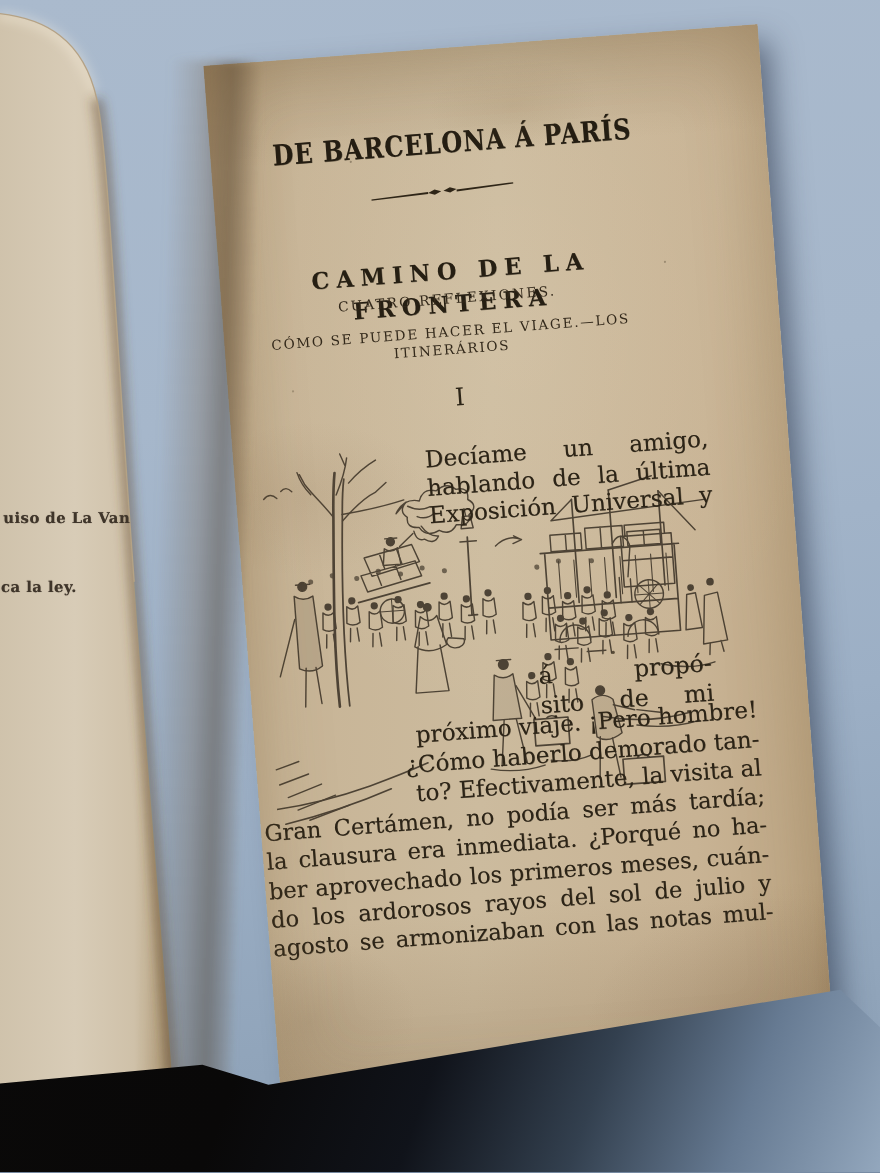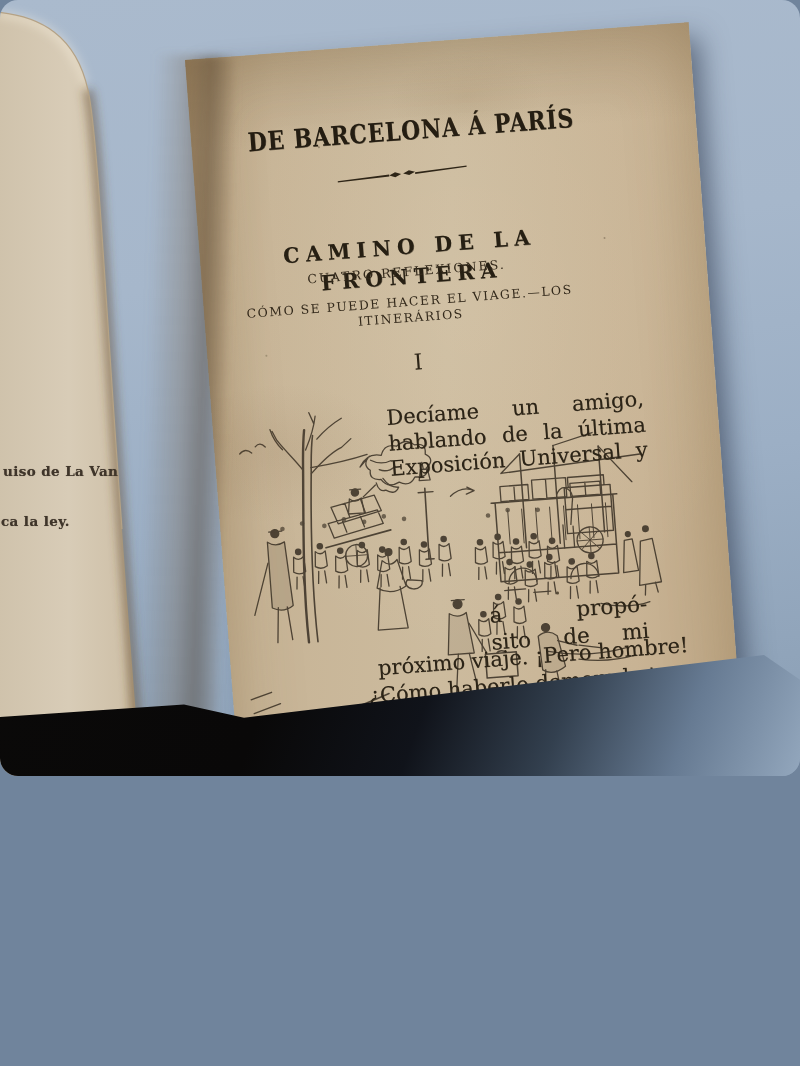--- a/index.html
+++ b/index.html
@@ -1,18 +1,18 @@
 <!DOCTYPE html>
 <html><head>
 <meta charset="utf-8">
 <style>
   html,body{margin:0;padding:0;background:#70849c;}
-  .scene{position:relative;width:800px;height:776px;overflow:hidden;
+  .scene{position:relative;width:800px;height:1066px;overflow:hidden;
          background:linear-gradient(172deg,#aabacd 0%,#a6b7cb 35%,#9cafc5 62%,#90a4ba 86%,#8a9eb5 100%);
-         font-family:"DejaVu Serif", serif;border-radius:18px;}
+         font-family:"DejaVu Serif", serif;}
   
   .page-right{position:absolute;left:185px;top:60px;width:505px;height:950px;
         transform:rotate(-4.3deg);transform-origin:0 0;z-index:2;
         background:
           radial-gradient(420px 520px at 52% 28%, rgba(255,246,226,.10), transparent 70%),
           linear-gradient(96deg,#a68f6e 0%,#bda888 5%,#c7b496 15%,#ccbb9e 45%,#c8b394 78%,#bda684 96%,#b29977 100%);
         box-shadow:14px 10px 28px -6px rgba(25,35,55,.55);}
   .page-right::before{content:"";position:absolute;inset:0;pointer-events:none;
         background:linear-gradient(180deg, rgba(115,92,60,.20) 0%, rgba(0,0,0,0) 10%, rgba(0,0,0,0) 82%, rgba(110,85,55,.22) 100%);}
   .page-right::after{content:"";position:absolute;inset:0;pointer-events:none;
@@ -42,21 +42,21 @@
   .speck{position:absolute;border-radius:50%;background:#453a28;}
   .sp1{left:330px;top:558px;width:3px;height:3px;opacity:.85;}
   .sp2{left:126px;top:96px;width:2px;height:2px;opacity:.4;}
   .sp3{left:404px;top:208px;width:2px;height:2px;opacity:.35;}
   .sp4{left:58px;top:300px;width:2px;height:2px;opacity:.3;}
   
   .page-left{position:absolute;left:-4px;top:4px;width:210px;height:1010px;z-index:4;}
   .left-frag{position:absolute;z-index:7;color:#3f352a;font-weight:700;font-size:13.5px;
         letter-spacing:.4px;text-shadow:0 0 .7px rgba(63,53,42,.7);}
   .lf1{left:3px;top:463px;}
-  .lf2{left:1px;top:513px;}
+  .lf2{left:1px;top:526px;}
   
   .crease{position:absolute;left:142px;top:55px;width:80px;height:935px;z-index:5;pointer-events:none;
         transform:rotate(1.6deg);filter:blur(4px);
         background:linear-gradient(90deg, rgba(120,95,65,0) 0%, rgba(105,82,55,.26) 45%, rgba(70,52,32,.42) 72%, rgba(120,95,68,.12) 100%);}
   
   .dark-mass{position:absolute;inset:0;z-index:8;pointer-events:none;
         clip-path:polygon(0 92.4%, 23% 90.8%, 30.5% 92.5%, 95.5% 84.4%, 100% 87.6%, 100% 100%, 0 100%);
         background:linear-gradient(110deg,#0b0a09 0%,#090808 48%,#10131a 63%,#33404f 76%,#667a92 88%,#93a7bd 100%);}
 </style>
 </head>

